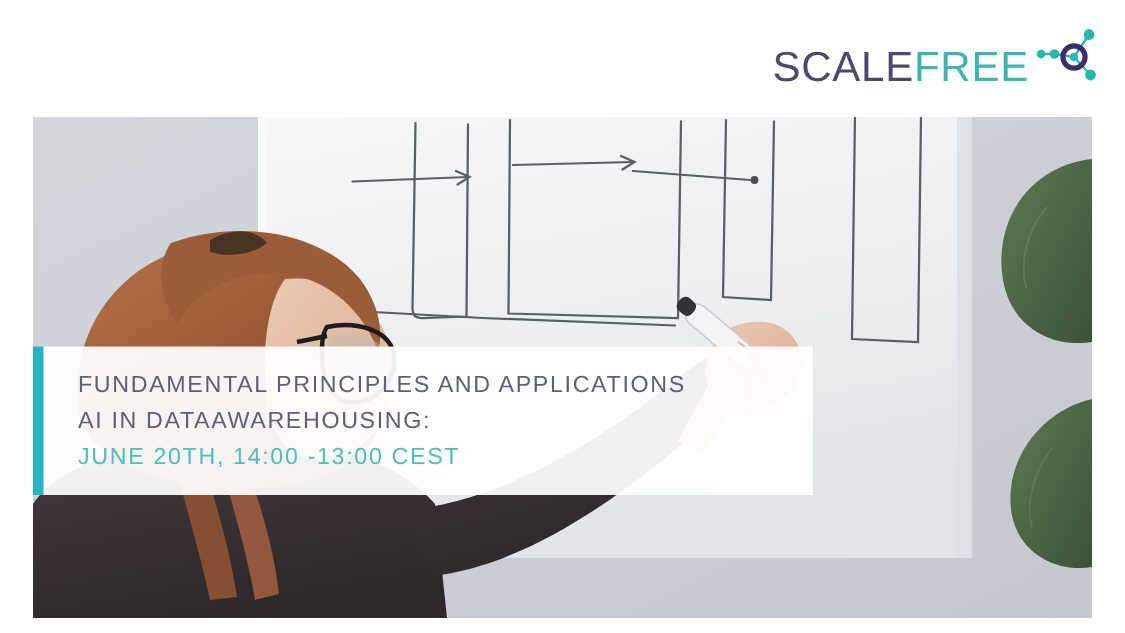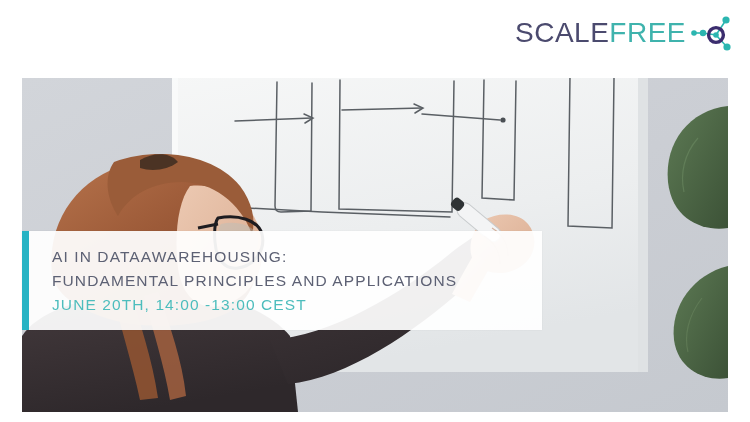--- a/index.html
+++ b/index.html
@@ -18,21 +18,21 @@
     overflow: hidden;
   }
 
   
   .brand {
     position: absolute;
     top: 6px;
     right: 14px;
     height: 62px;
     display: flex;
-    align-items: center;
+    align-items: flex-end;
     gap: 2px;
   }
   .brand-wordmark {
     font-family: "Liberation Sans", sans-serif;
     font-size: 28px;
     letter-spacing: 0.5px;
     line-height: 1;
     font-weight: 400;
     white-space: nowrap;
     padding-bottom: 9px;
@@ -226,19 +226,19 @@
           <path d="M470 150 C480 156 486 166 486 178"></path>
           <path d="M462 158 C472 164 478 174 478 186"></path>
         </g>
       </g>
     </svg>
   </div>
 
   <div class="caption">
     <div class="caption-accent"></div>
     <div class="caption-body">
+      <div class="caption-line caption-title">FUNDAMENTAL PRINCIPLES AND APPLICATIONS</div>
       <div class="caption-line caption-title">AI IN DATAAWAREHOUSING:</div>
-      <div class="caption-line caption-title">FUNDAMENTAL PRINCIPLES AND APPLICATIONS</div>
       <div class="caption-line caption-date">JUNE 20TH, 14:00 -13:00 CEST</div>
     </div>
   </div>
 
 </div>
 
 </body></html>

